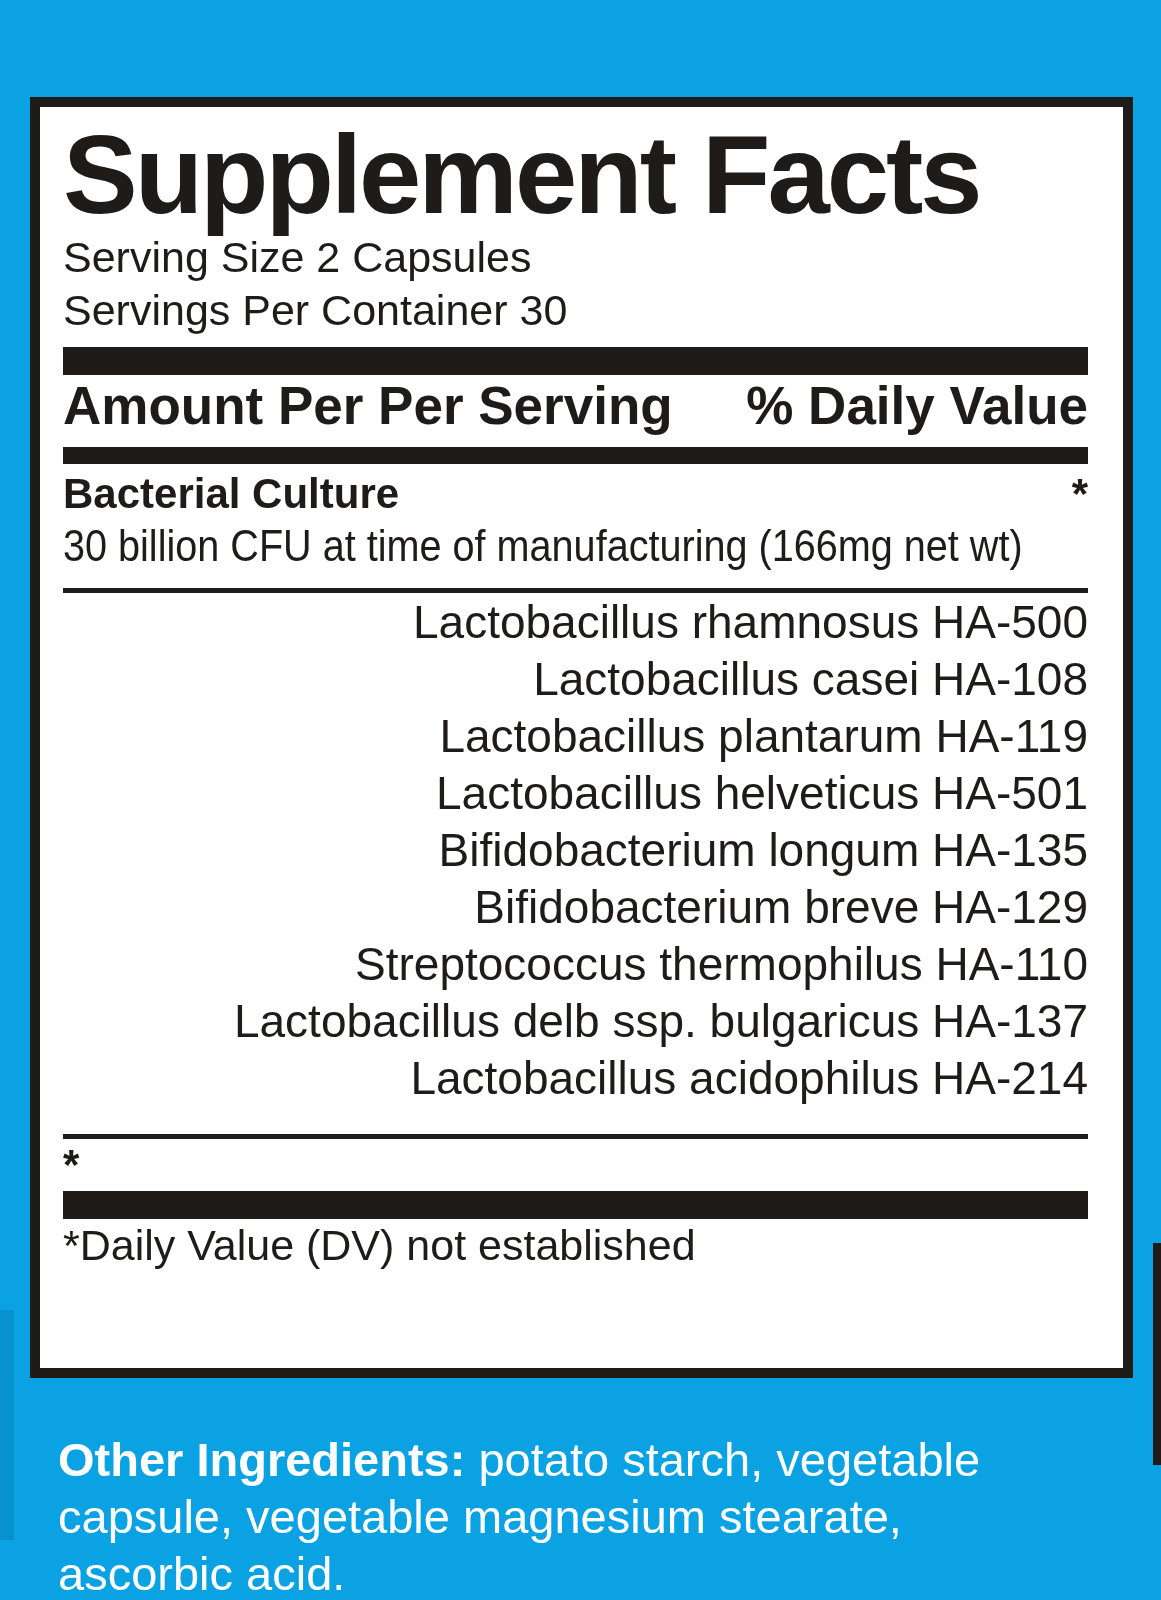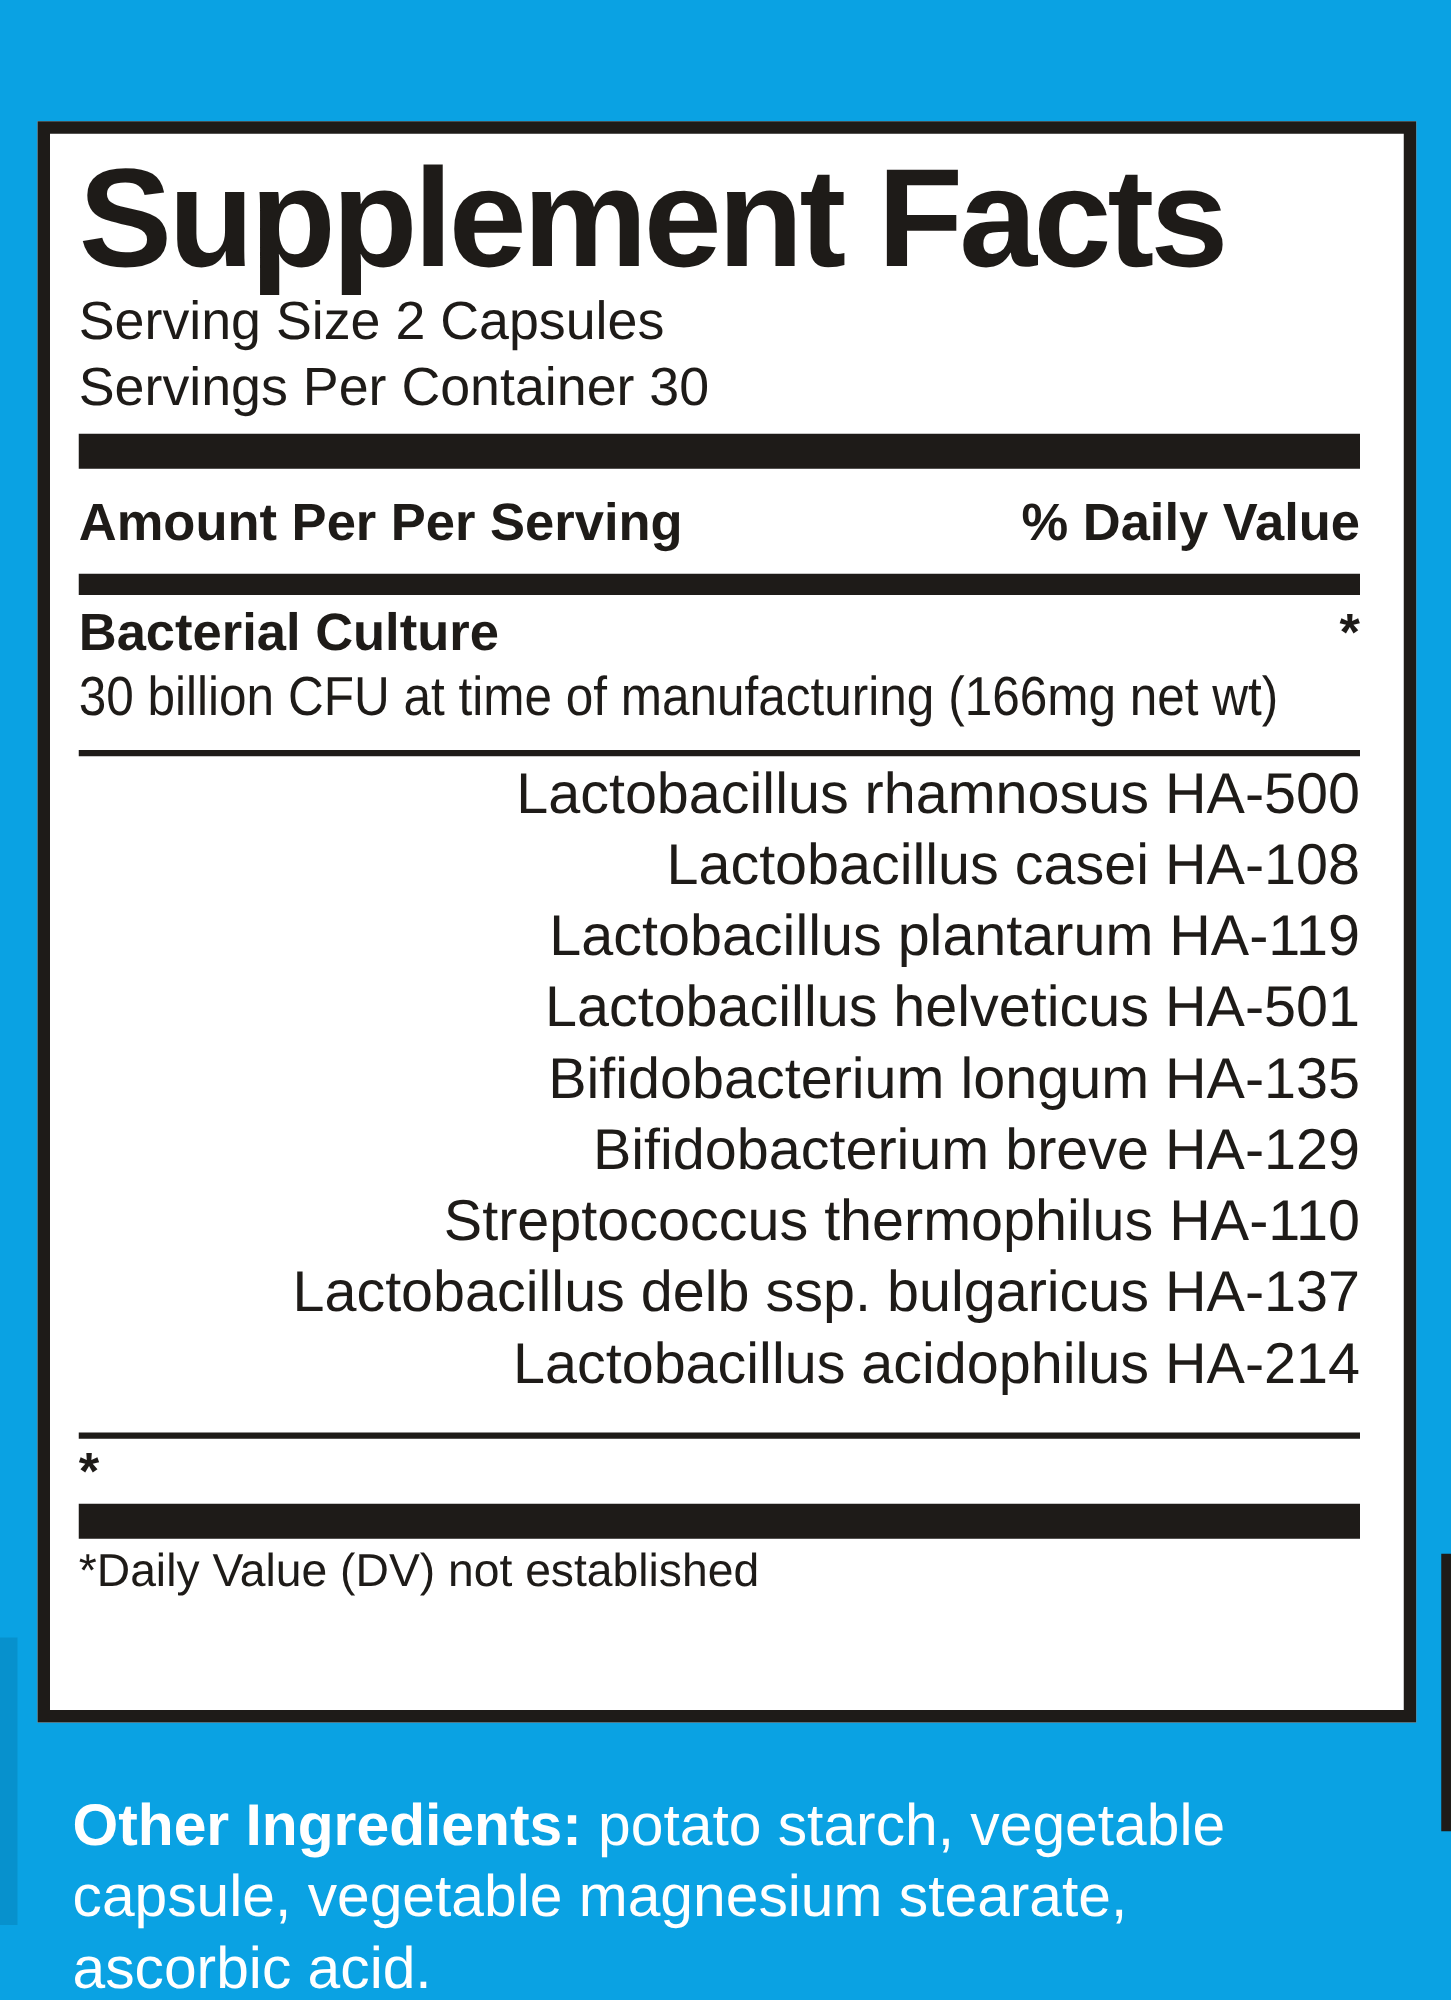--- a/index.html
+++ b/index.html
@@ -44,25 +44,25 @@
     white-space: nowrap;
   }
   .bar-thick { height: 28px; background: var(--ink); }
   .bar-thick.first { margin-top: 10px; }
   .bar-medium { height: 17px; background: var(--ink); margin-top: 16px; }
   .rule-thin { height: 5px; background: var(--ink); }
   .rule-thin.after-cfu { margin-top: 16px; }
   .rule-thin.after-list { margin-top: 27px; }
 
   .header-row {
-    margin-top: 18px;
+    margin-top: 6px;
     display: flex;
     justify-content: space-between;
     align-items: baseline;
-    font-size: 42px;
+    font-size: 53px;
     line-height: 50px;
     font-weight: bold;
     white-space: nowrap;
   }
 
   .ing-row {
     display: flex;
     justify-content: space-between;
     align-items: baseline;
     font-size: 42px;
@@ -86,21 +86,21 @@
     margin-top: 1px;
   }
   .strain-list li {
     font-size: 46px;
     line-height: 57px;
     white-space: nowrap;
     text-align: right;
   }
 
   .footnote {
-    font-size: 37px;
+    font-size: 43px;
     line-height: 52px;
     white-space: nowrap;
   }
 
   .other-ingredients {
     position: absolute;
     left: 58px; top: 1384px;
     width: 1040px;
     color: var(--footer_text);
     font-size: 47px;

